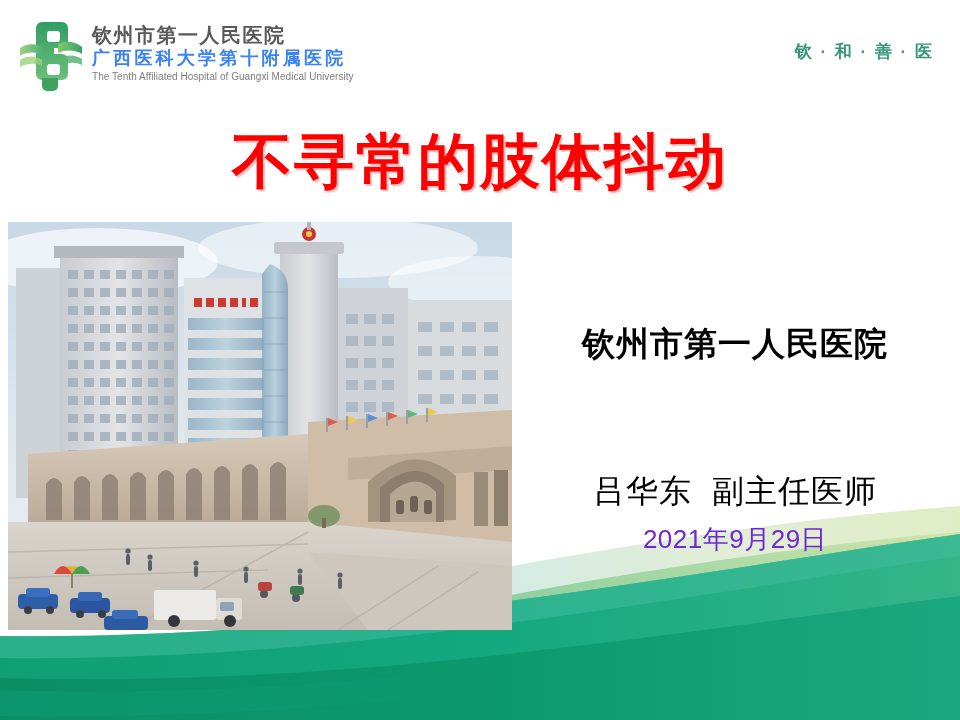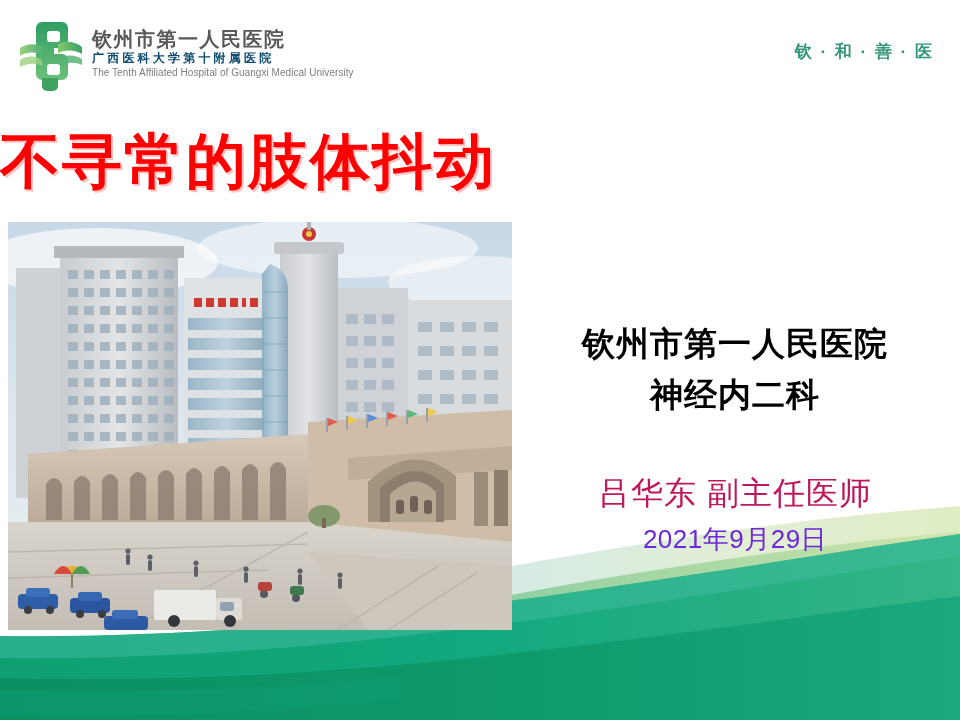--- a/index.html
+++ b/index.html
@@ -61,23 +61,23 @@
     white-space: nowrap;
   }
   .logo-en-main {
     font-size: 11.5px;
     color: #6b6b6b;
     letter-spacing: 0.1px;
     line-height: 1.45;
     white-space: nowrap;
   }
   .logo-cn-sub {
-    font-size: 12px;
+    font-size: 18px;
     font-weight: 700;
-    color: #0c4a6e;
+    color: #3b82f6;
     letter-spacing: 3.2px;
     line-height: 1.3;
     white-space: nowrap;
   }
   .logo-en-sub {
     font-size: 10px;
     color: #7d7d7d;
     letter-spacing: 0.05px;
     line-height: 1.4;
     white-space: nowrap;
@@ -93,21 +93,21 @@
     letter-spacing: 2px;
     white-space: nowrap;
   }
 
   
   .main-title {
     position: absolute;
     left: 0;
     top: 122px;
     width: 960px;
-    text-align: left;
+    text-align: center;
     font-size: 60px;
     font-weight: 700;
     color: #ff0000;
     letter-spacing: 2px;
     text-shadow: 2px 2px 0 rgba(255,140,140,0.55);
     white-space: nowrap;
   }
 
   
   .photo {
@@ -140,24 +140,25 @@
   .presenter-block {
     position: absolute;
     left: 520px;
     top: 472px;
     width: 430px;
     text-align: center;
   }
   .presenter {
     font-size: 32px;
     font-weight: 400;
-    color: #be185d;
+    color: #000000;
     letter-spacing: 1px;
     line-height: 1.35;
     white-space: nowrap;
+    font-family: Liberation Mono, monospace;
   }
   .date {
     font-size: 26px;
     font-weight: 400;
     color: #6d28d9;
     letter-spacing: 0.5px;
     line-height: 1.4;
     margin-top: 6px;
     white-space: nowrap;
   }
@@ -613,21 +614,20 @@
         <circle cx="256" cy="372" r="4" fill="#55585e"></circle>
         <rect x="250" y="360" width="14" height="9" rx="3" fill="#b8423c"></rect>
         <circle cx="288" cy="376" r="4" fill="#55585e"></circle>
         <rect x="282" y="364" width="14" height="9" rx="3" fill="#3f7a4e"></rect>
       </g>
     </svg>
   </div>
 
   <div class="dept-block">
     <div class="dept-line">钦州市第一人民医院</div>
-    <div class="dept-line">神经内二科</div>
   </div>
 
   <div class="presenter-block">
     <div class="presenter">吕华东  副主任医师</div>
     <div class="date">2021年9月29日</div>
   </div>
 
 </div>
 
 </body></html>

